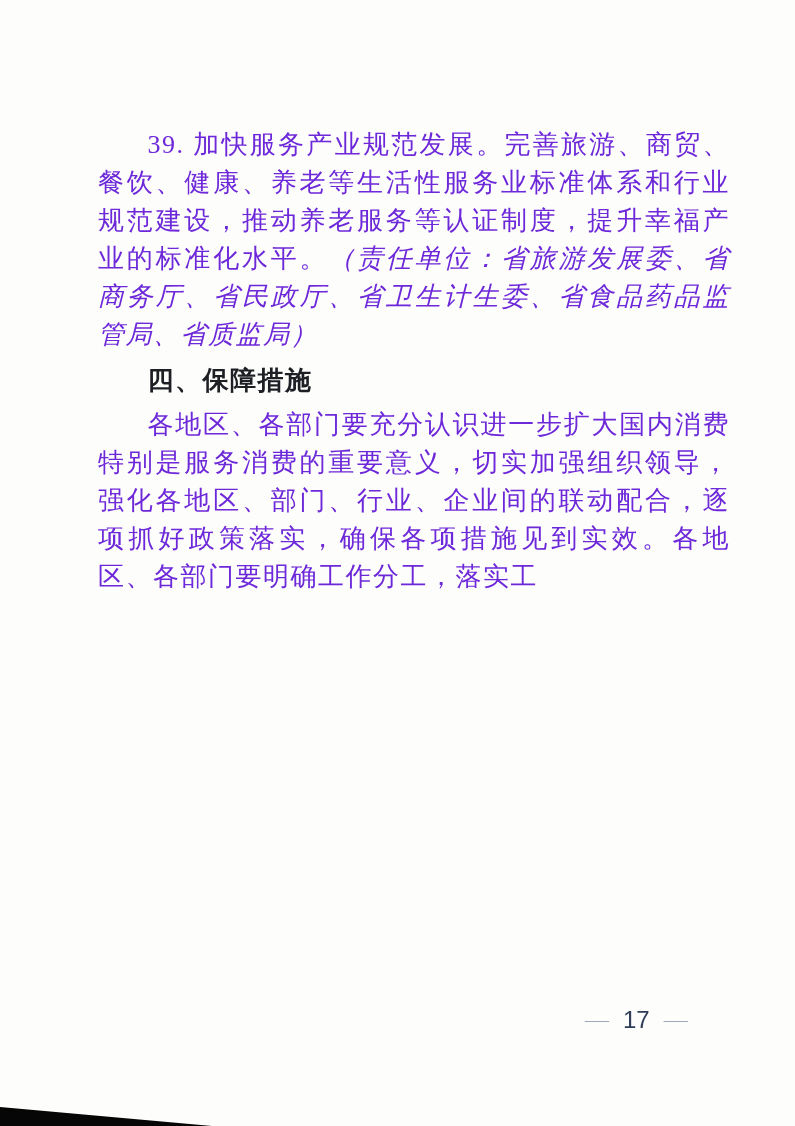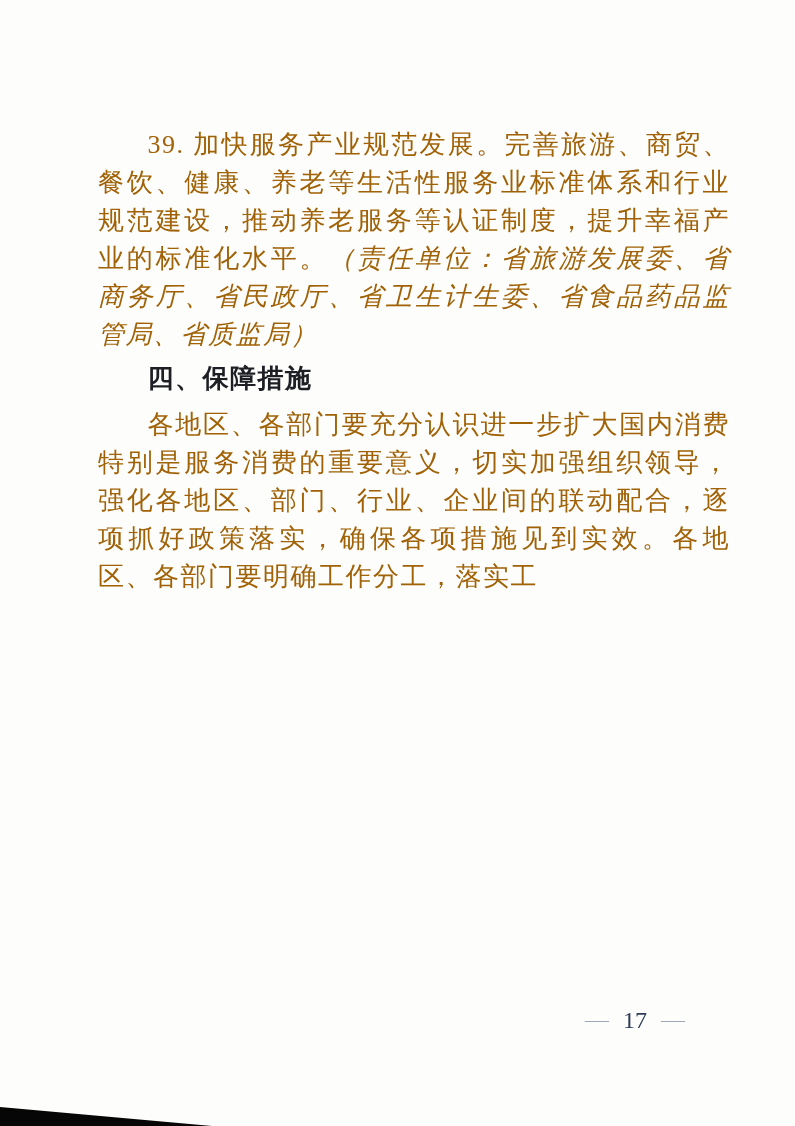--- a/index.html
+++ b/index.html
@@ -17,32 +17,32 @@
   }
   .content {
     position: absolute;
     left: 98px; top: 126px;
     width: 632px;
   }
   .body-para {
     font-size: 26px;
     line-height: 38px;
     letter-spacing: 1.5px;
-    color: #a16207;
+    color: #6d28d9;
     text-align: justify;
     text-justify: inter-character;
     text-indent: 1.9em;
     margin-bottom: 7px;
   }
   .body-para .resp {
     font-style: italic;
     font-family: "Liberation Serif", "DejaVu Serif", serif;
   }
   .section-heading {
-    font-family: Liberation Mono, monospace;
+    font-family: Liberation Sans, sans-serif;
     font-weight: 700;
     font-size: 26px;
     line-height: 38px;
     letter-spacing: 1.5px;
     color: #1d1f24;
     text-indent: 1.9em;
     margin: 7px 0 7px 0;
   }
   .footer {
     position: absolute;
@@ -52,21 +52,21 @@
     font-size: 24px;
     line-height: 28px;
   }
   .footer .dash {
     color: #9aa5b6;
     transform: scaleY(0.8);
   }
   .footer .page-num {
     color: #2e3c58;
     margin: 0 14px;
-    font-family: Liberation Serif, serif;
+    font-family: Liberation Sans, sans-serif;
   }
   .scan-wedge {
     position: absolute;
     left: 0; bottom: 0;
     width: 212px; height: 19px;
     background: #060606;
     clip-path: polygon(0 0, 100% 100%, 0 100%);
   }
 </style>
 </head>

